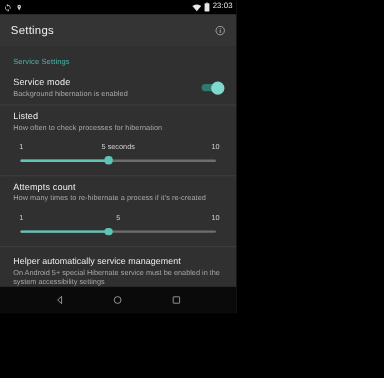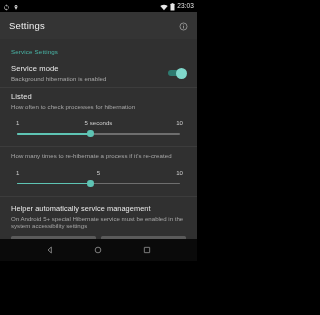--- a/index.html
+++ b/index.html
@@ -315,20 +315,21 @@
       <div class="slider-track-wrap">
         <div class="sl-track"></div>
         <div class="sl-fill"></div>
         <div class="sl-thumb"></div>
       </div>
     </div>
     <div style="border-bottom:1px solid #3c3c3c;margin:0 0 0 0;"></div>
 
     <div class="row">
       <div class="row-texts">
+        <div class="row-title">Attempts count</div>
         <div class="row-sub">How many times to re-hibernate a process if it's re-created</div>
       </div>
     </div>
     <div class="slider-block">
       <div class="slider-labels">
         <span class="sl-min">1</span>
         <span class="sl-val">5</span>
         <span class="sl-max">10</span>
       </div>
       <div class="slider-track-wrap">

